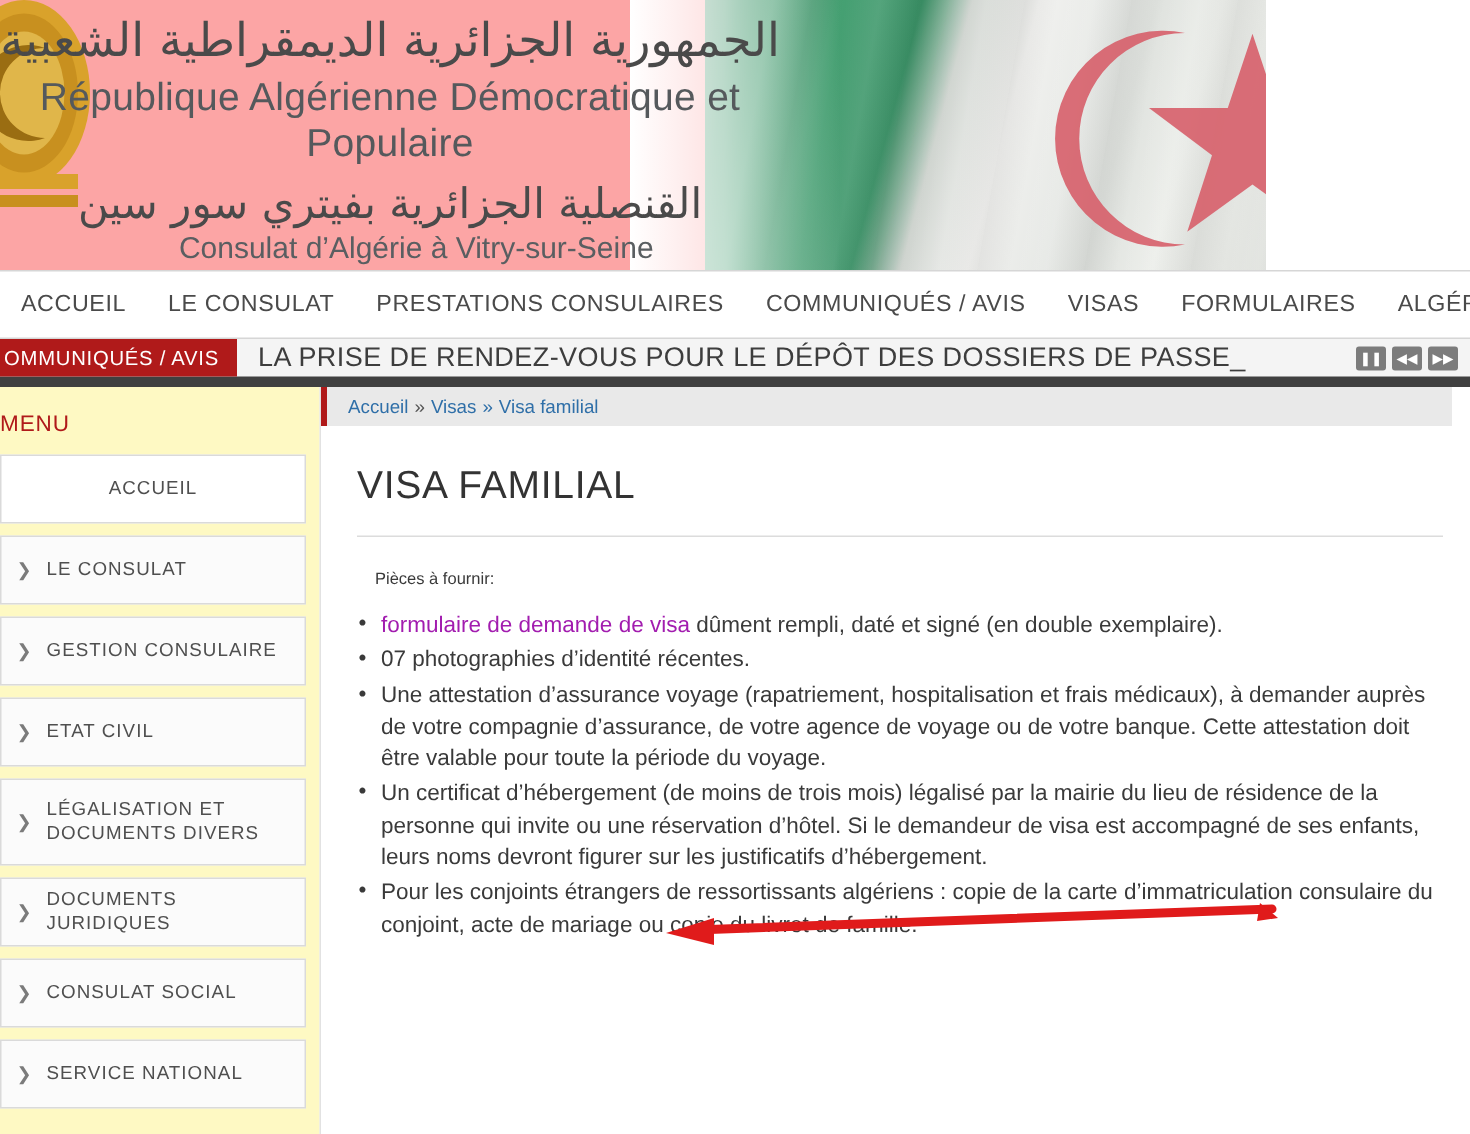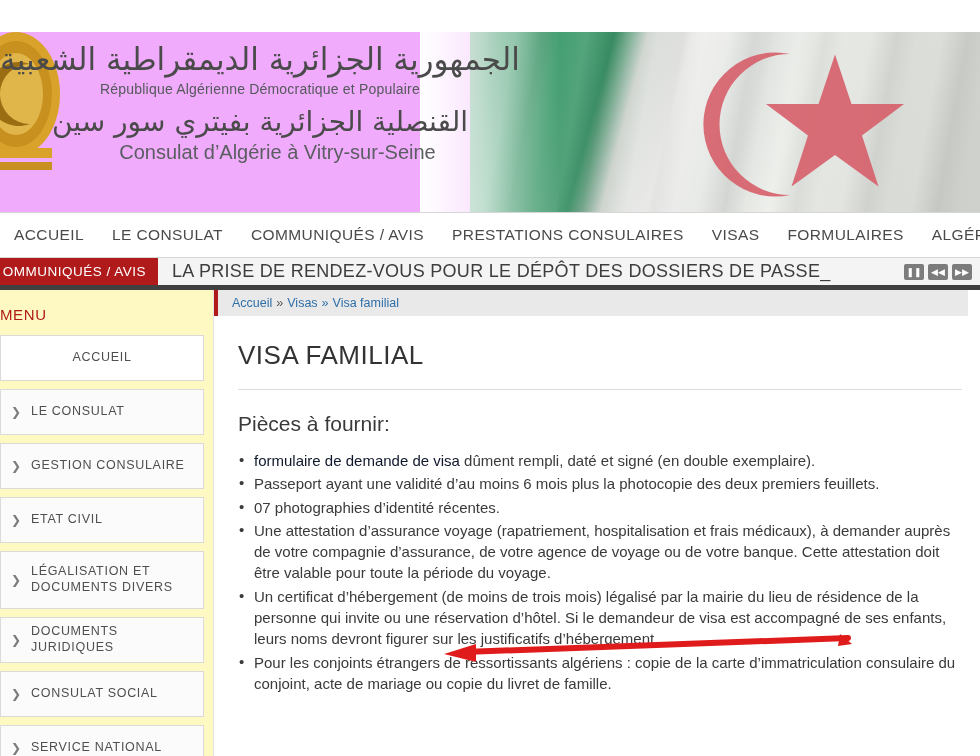--- a/index.html
+++ b/index.html
@@ -7,24 +7,23 @@
     margin: 0; padding: 0;
     width: 980px; height: 756px;
     overflow: hidden;
     background: #ffffff;
     font-family: "Liberation Sans", sans-serif;
   }
 
   
   .banner {
     position: relative;
-    width: 980px; height: 180px;
+    width: 844px; height: 180px;
     overflow: hidden;
-    background: #f0abfc;
-    margin-top: 32px;
+    background: #fca5a5;
   }
   .flag {
     position: absolute;
     top: 0; left: 470px;
     width: 510px; height: 180px;
     background:
       linear-gradient(105deg,
         #3a8f64 0%, #49a074 16%, #3f9269 26%,
         #cfd4cf 32%, #f2f2f0 40%, #e7e9e6 48%,
         #dfe2de 54%, #eceeea 62%, #e2e4e0 72%,
@@ -72,21 +71,21 @@
   }
   .ar1 {
     font-family: "DejaVu Sans", sans-serif;
     font-size: 31px;
     color: #4a4a4a;
     letter-spacing: 1px;
     line-height: 1.25;
     direction: rtl;
   }
   .fr1 {
-    font-size: 14px;
+    font-size: 26px;
     color: #55595c;
     margin-top: 2px;
     letter-spacing: .2px;
     text-align: center;
   }
   .ar2 {
     font-family: "DejaVu Sans", sans-serif;
     font-size: 28px;
     color: #4a4a4a;
     margin-top: 8px;
@@ -118,21 +117,21 @@
     letter-spacing: .4px;
     cursor: pointer;
     text-transform: uppercase;
   }
 
   
   .ticker {
     position: relative;
     height: 32px;
     background: #f4f4f4;
-    border-bottom: 5px solid #404040;
+    border-bottom: 7px solid #404040;
     display: flex;
     align-items: stretch;
   }
   .ticker-label {
     background: #b01a1a;
     color: #fff;
     font-size: 13.5px;
     letter-spacing: .5px;
     display: flex; align-items: center;
     padding: 0 12px 0 0;
@@ -243,22 +242,22 @@
     color: #333;
     letter-spacing: .5px;
     margin: 24px 0 18px 24px;
   }
   .rule {
     height: 1px;
     background: #dcdcdc;
     margin: 0 6px 0 24px;
   }
   .intro {
-    margin: 22px 0 14px 24px;
-    font-size: 21px;
+    margin: 22px 0 14px 36px;
+    font-size: 11px;
     color: #3a3a3a;
   }
   ul.plist {
     list-style: none;
     margin: 0 8px 0 24px;
     padding: 0;
     font-size: 15px;
     color: #3a3a3a;
     line-height: 1.42;
   }
@@ -267,21 +266,21 @@
     padding-left: 16px;
     margin-bottom: 2px;
   }
   ul.plist li::before {
     content: "\2022";
     position: absolute;
     left: 1px; top: -1px;
     color: #3a3a3a;
     font-size: 15px;
   }
-  ul.plist a { color: #0f172a; text-decoration: none; cursor: pointer; }
+  ul.plist a { color: #a21caf; text-decoration: none; cursor: pointer; }
 
   
   .annot {
     position: absolute;
     left: 222px; top: 340px;
     width: 420px; height: 40px;
     pointer-events: none;
   }
 </style>
 </head>
@@ -312,22 +311,22 @@
     <div class="ar1">الجمهورية الجزائرية الديمقراطية الشعبية</div>
     <div class="fr1">République Algérienne Démocratique et Populaire</div>
     <div class="ar2">القنصلية الجزائرية بفيتري سور سين</div>
     <div class="fr2">Consulat d’Algérie à Vitry-sur-Seine</div>
   </div>
 </div>
 
 <div class="nav">
   <div class="nav-item">ACCUEIL</div>
   <div class="nav-item">LE CONSULAT</div>
+  <div class="nav-item">PRESTATIONS CONSULAIRES</div>
   <div class="nav-item">COMMUNIQUÉS / AVIS</div>
-  <div class="nav-item">PRESTATIONS CONSULAIRES</div>
   <div class="nav-item">VISAS</div>
   <div class="nav-item">FORMULAIRES</div>
   <div class="nav-item">ALGÉRIE</div>
 
 </div>
 
 <div class="ticker">
   <div class="ticker-label">OMMUNIQUÉS / AVIS</div>
   <div class="ticker-text">LA PRISE DE RENDEZ-VOUS POUR LE DÉPÔT DES DOSSIERS DE PASSE_</div>
   <div class="ticker-controls">
@@ -393,23 +392,20 @@
     </div>
 
     <h1 class="page-title">VISA FAMILIAL</h1>
     <div class="rule"></div>
 
     <div class="intro">Pièces à fournir:</div>
 
     <ul class="plist">
       <li>
         <a>formulaire de demande de visa</a><span> dûment rempli, daté et signé (en double exemplaire).</span>
-      </li>
-      <li>
-        <span>Passeport ayant une validité d’au moins 6 mois plus la photocopie des deux premiers feuillets.</span>
       </li>
       <li>
         <span>07 photographies d’identité récentes.</span>
       </li>
       <li>
         <span>Une attestation d’assurance voyage (rapatriement, hospitalisation et frais médicaux), à demander auprès de votre compagnie d’assurance, de votre agence de voyage ou de votre banque. Cette attestation doit être valable pour toute la période du voyage.</span>
       </li>
       <li>
         <span>Un certificat d’hébergement (de moins de trois mois) légalisé par la mairie du lieu de résidence de la personne qui invite ou une réservation d’hôtel. Si le demandeur de visa est accompagné de ses enfants, leurs noms devront figurer sur les justificatifs d’hébergement.</span>
       </li>

